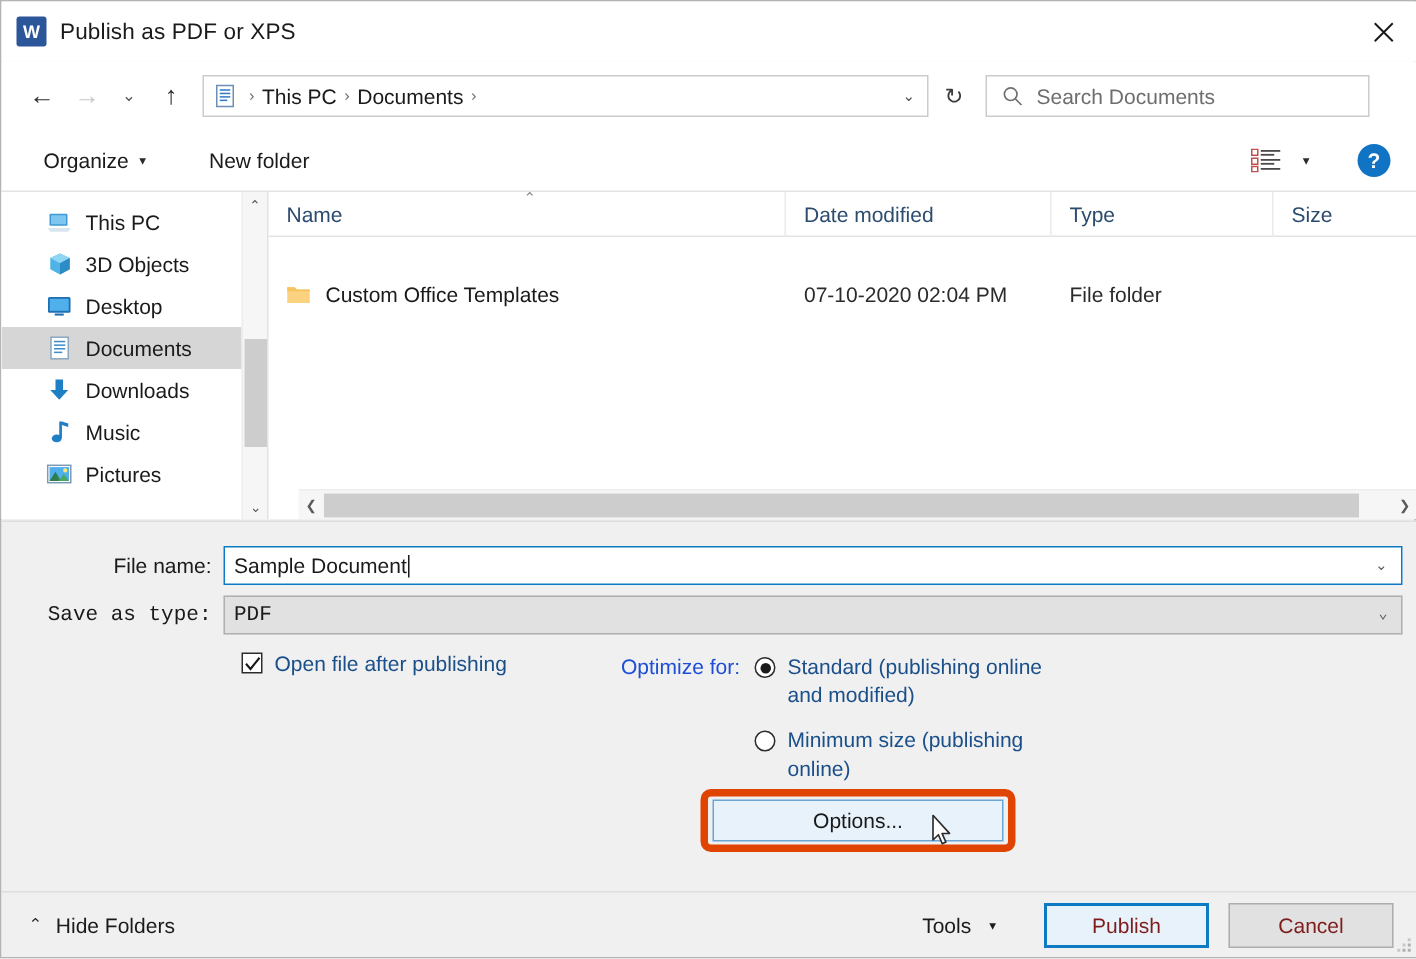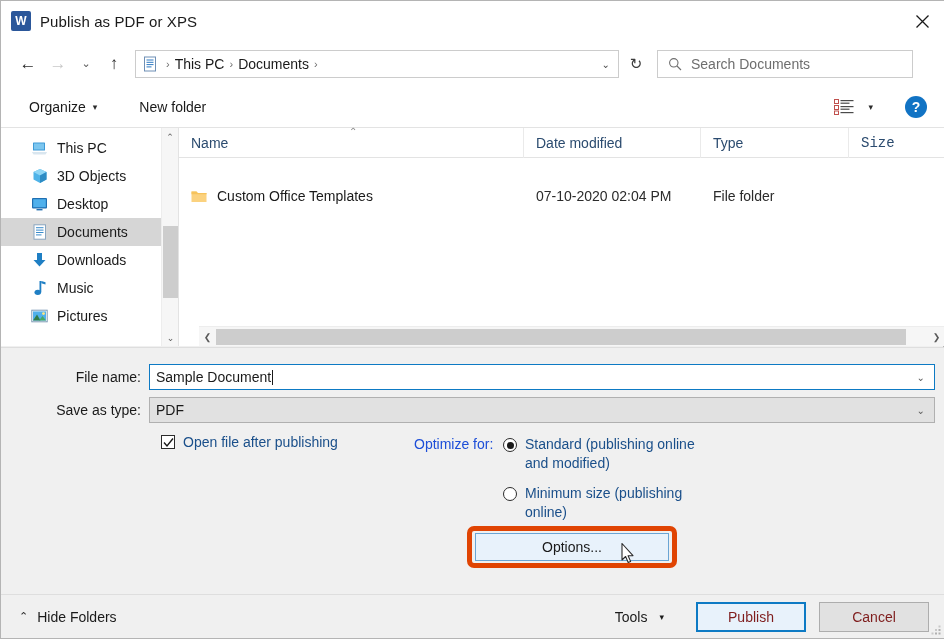--- a/index.html
+++ b/index.html
@@ -172,21 +172,21 @@
   }
   .col {
     font-size: 14px; color: #2b4b6f; height: 30px;
     display: flex; align-items: center;
     border-right: 1px solid #eaeaea;
     padding-left: 12px;
   }
   .col-name  { width: 345px; position: relative; }
   .col-date  { width: 177px; }
   .col-type  { width: 148px; }
-  .col-size  { width: 80px; border-right: none; font-family: Liberation Mono, monospace; }
+  .col-size  { width: 80px; border-right: none; }
   .sort-caret {
     position: absolute; left: 170px; top: -2px;
     font-size: 10px; color: #8a8a8a;
   }
   .row {
     height: 34px; display: flex; align-items: flex-end;
     font-size: 14px; color: #1a1a1a;
   }
   .cell { display: flex; align-items: center; padding-left: 12px; }
   .cell-name { width: 345px; }
@@ -536,21 +536,21 @@
 
     <div class="field-row" style="top:16px;">
       <div class="field-label">File name:</div>
       <div class="combo focused">
         <span>Sample Document</span>
           <span class="caret-bar"></span>
         <span class="combo-caret">⌄</span>
       </div>
     </div>
 
-    <div class="field-row" style="top:49px;">
+    <div class="field-row" style="top:49px;font-family:Liberation Mono, monospace;">
       <div class="field-label">Save as type:</div>
       <div class="combo readonly">
         <span>PDF</span>
         <span class="combo-caret">⌄</span>
       </div>
     </div>
   </div>
 
   <div class="check-row">
     <span class="checkbox">

